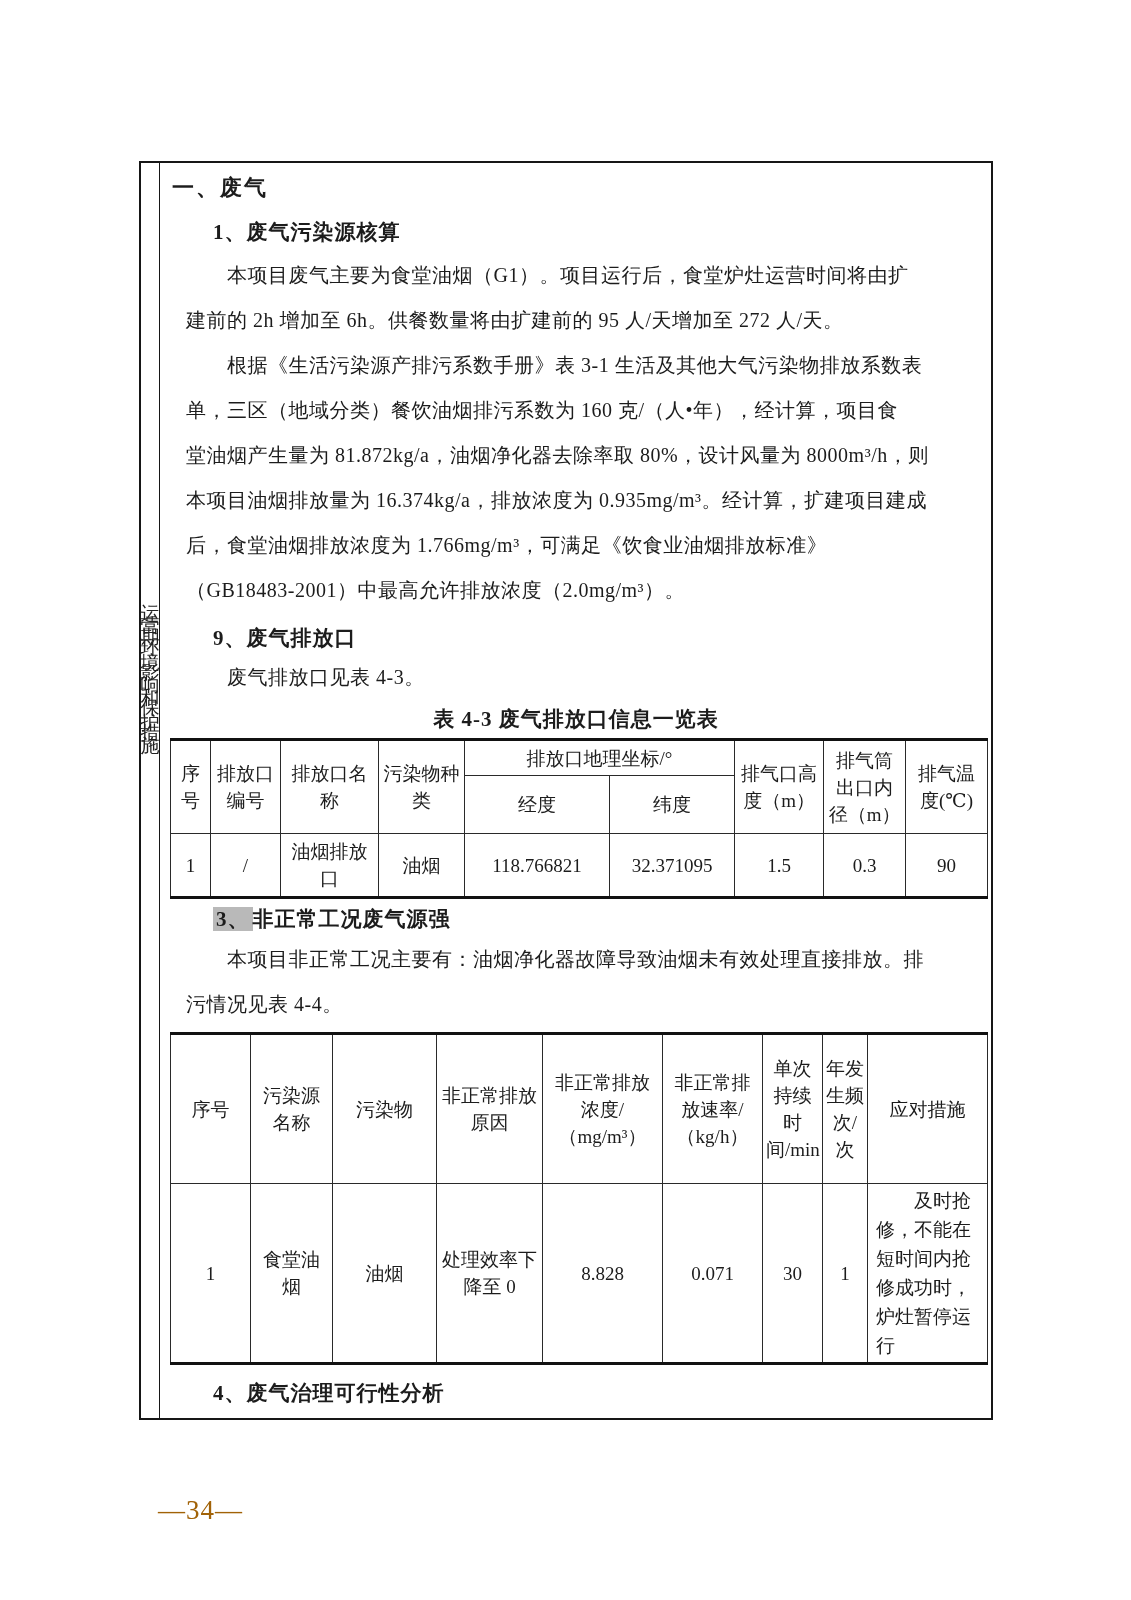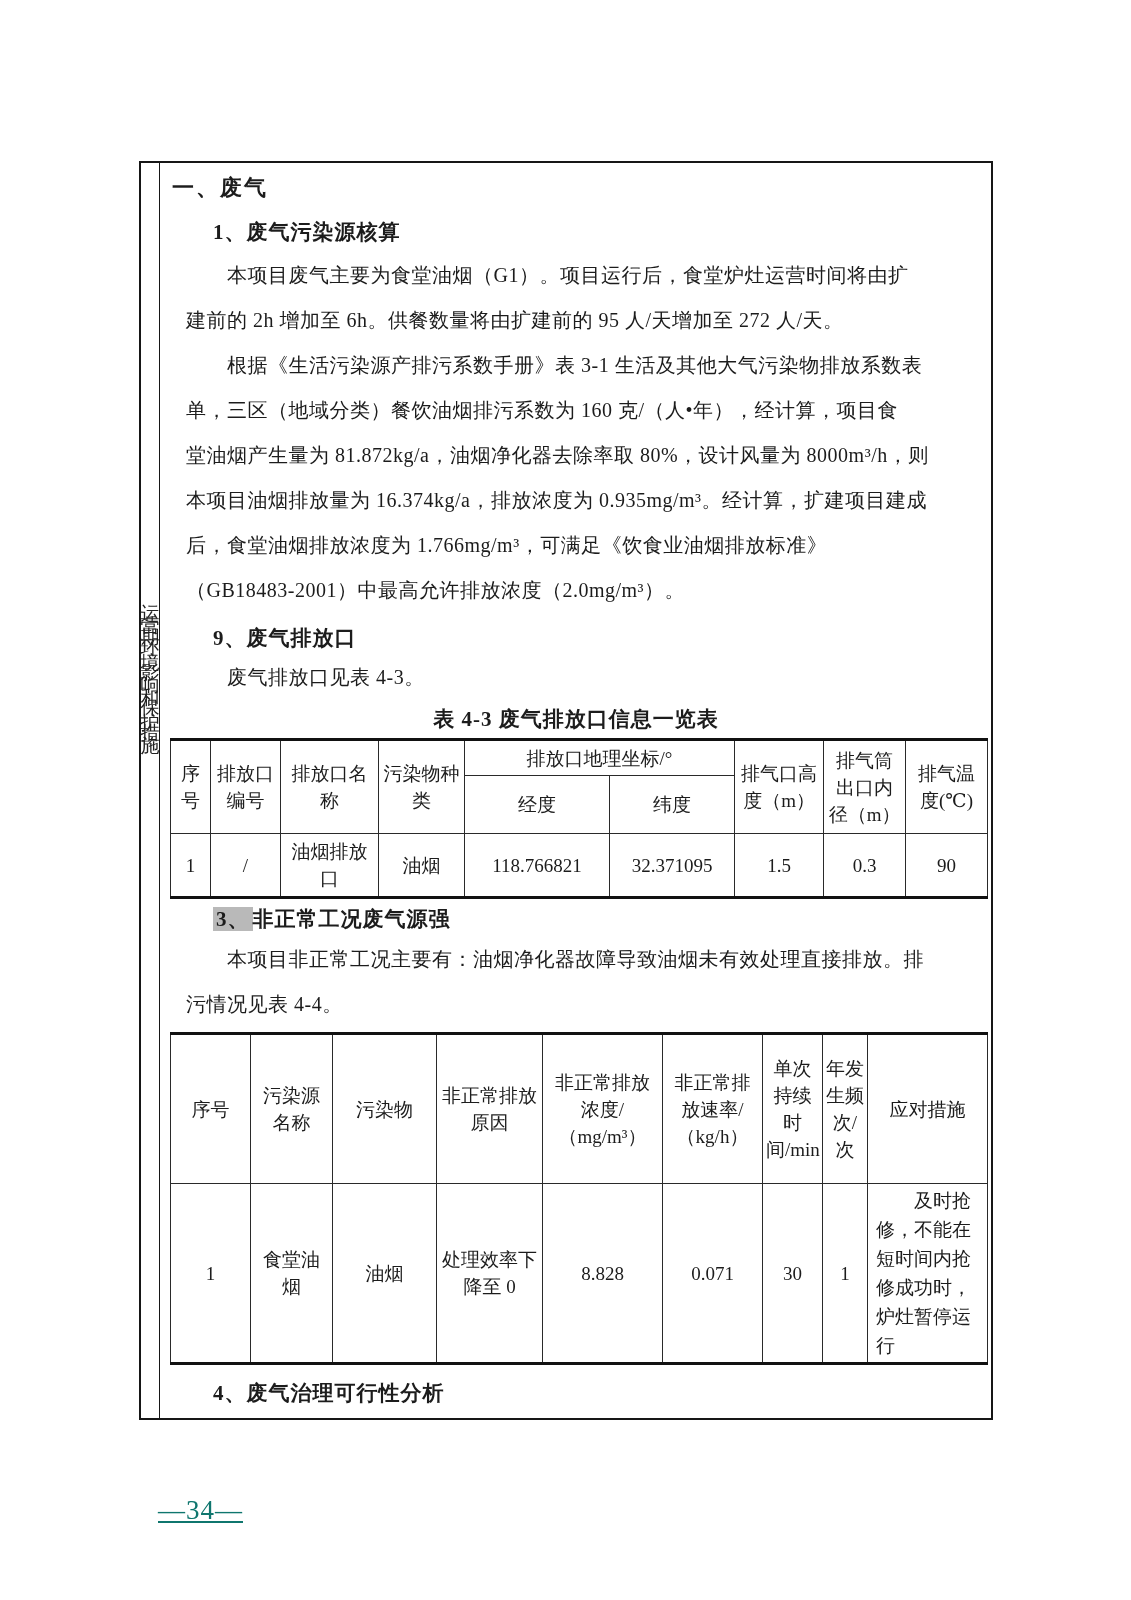--- a/index.html
+++ b/index.html
@@ -112,23 +112,22 @@
 
   .hl {
     background: #b9b9b9;
     padding: 0 3px;
   }
 
   .page-number {
     position: absolute;
     left: 158px; top: 1495px;
     font-size: 27px;
-    color: #0f766e;
+    color: #a16207;
     letter-spacing: 1px;
-    text-decoration: underline;
   }
 </style>
 </head>
 <body>
 
 <div class="doc-frame">
 
   <div class="side-col">
     <div class="side-label">运营期环境影响和保护措施</div>
   </div>

